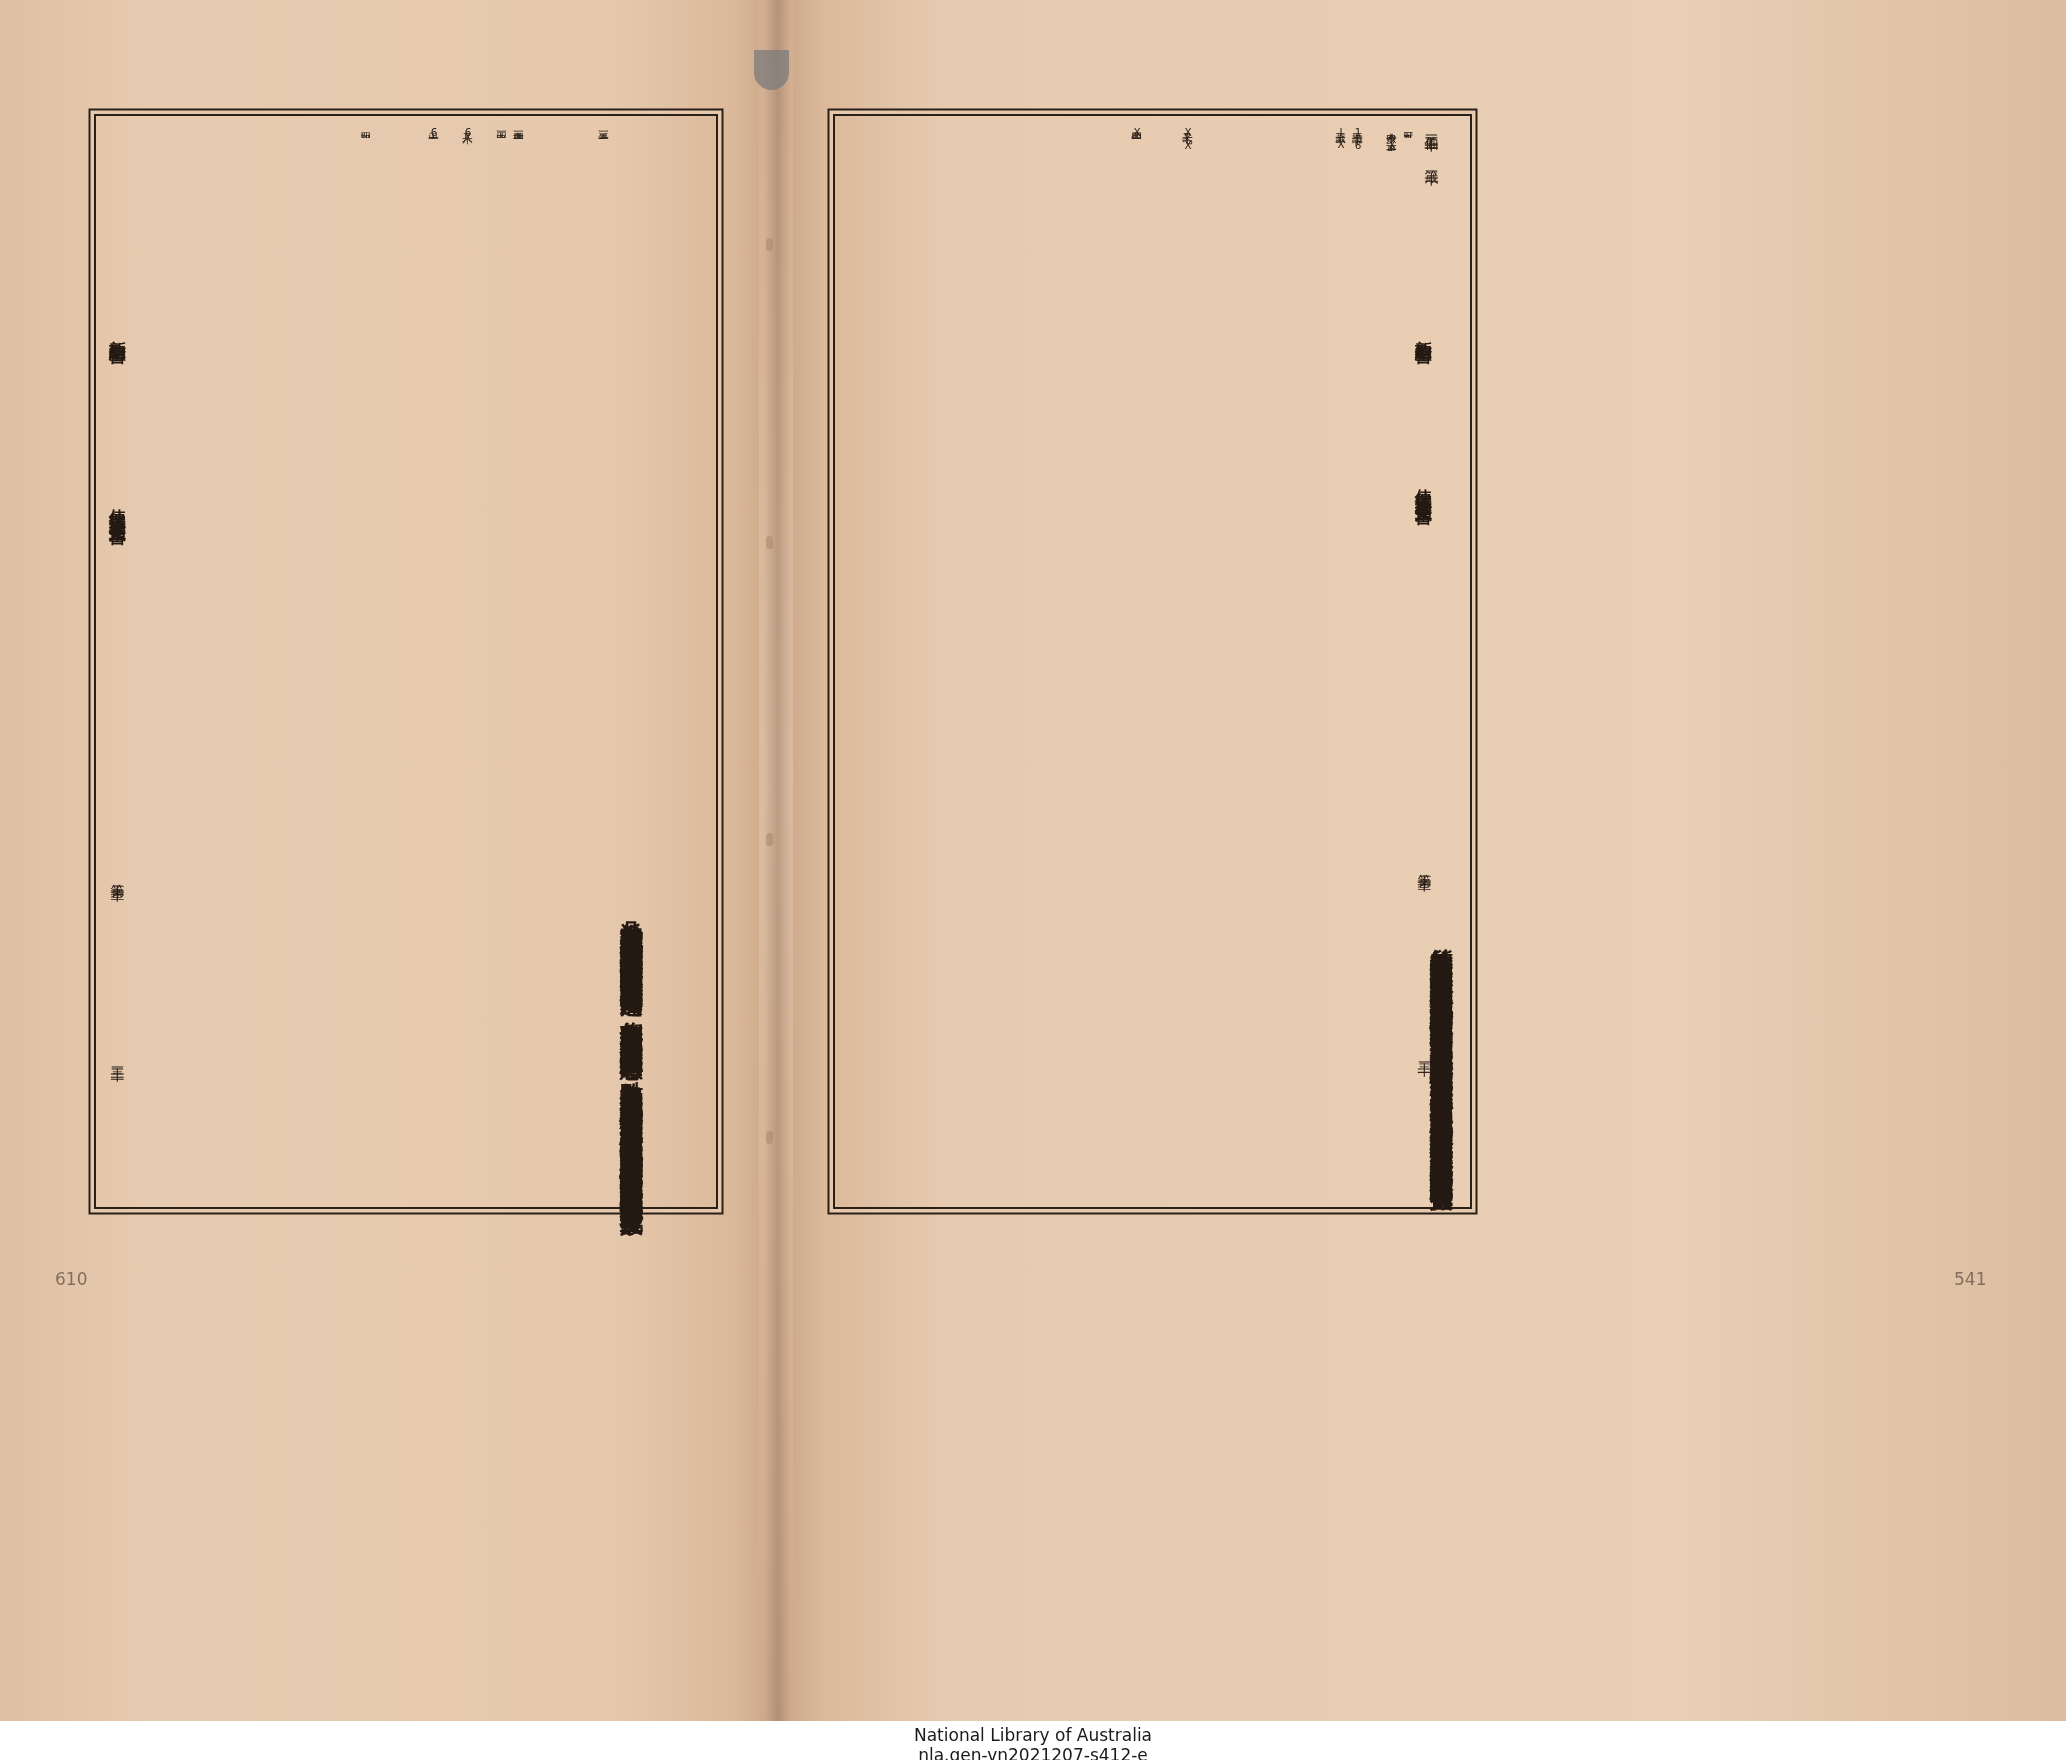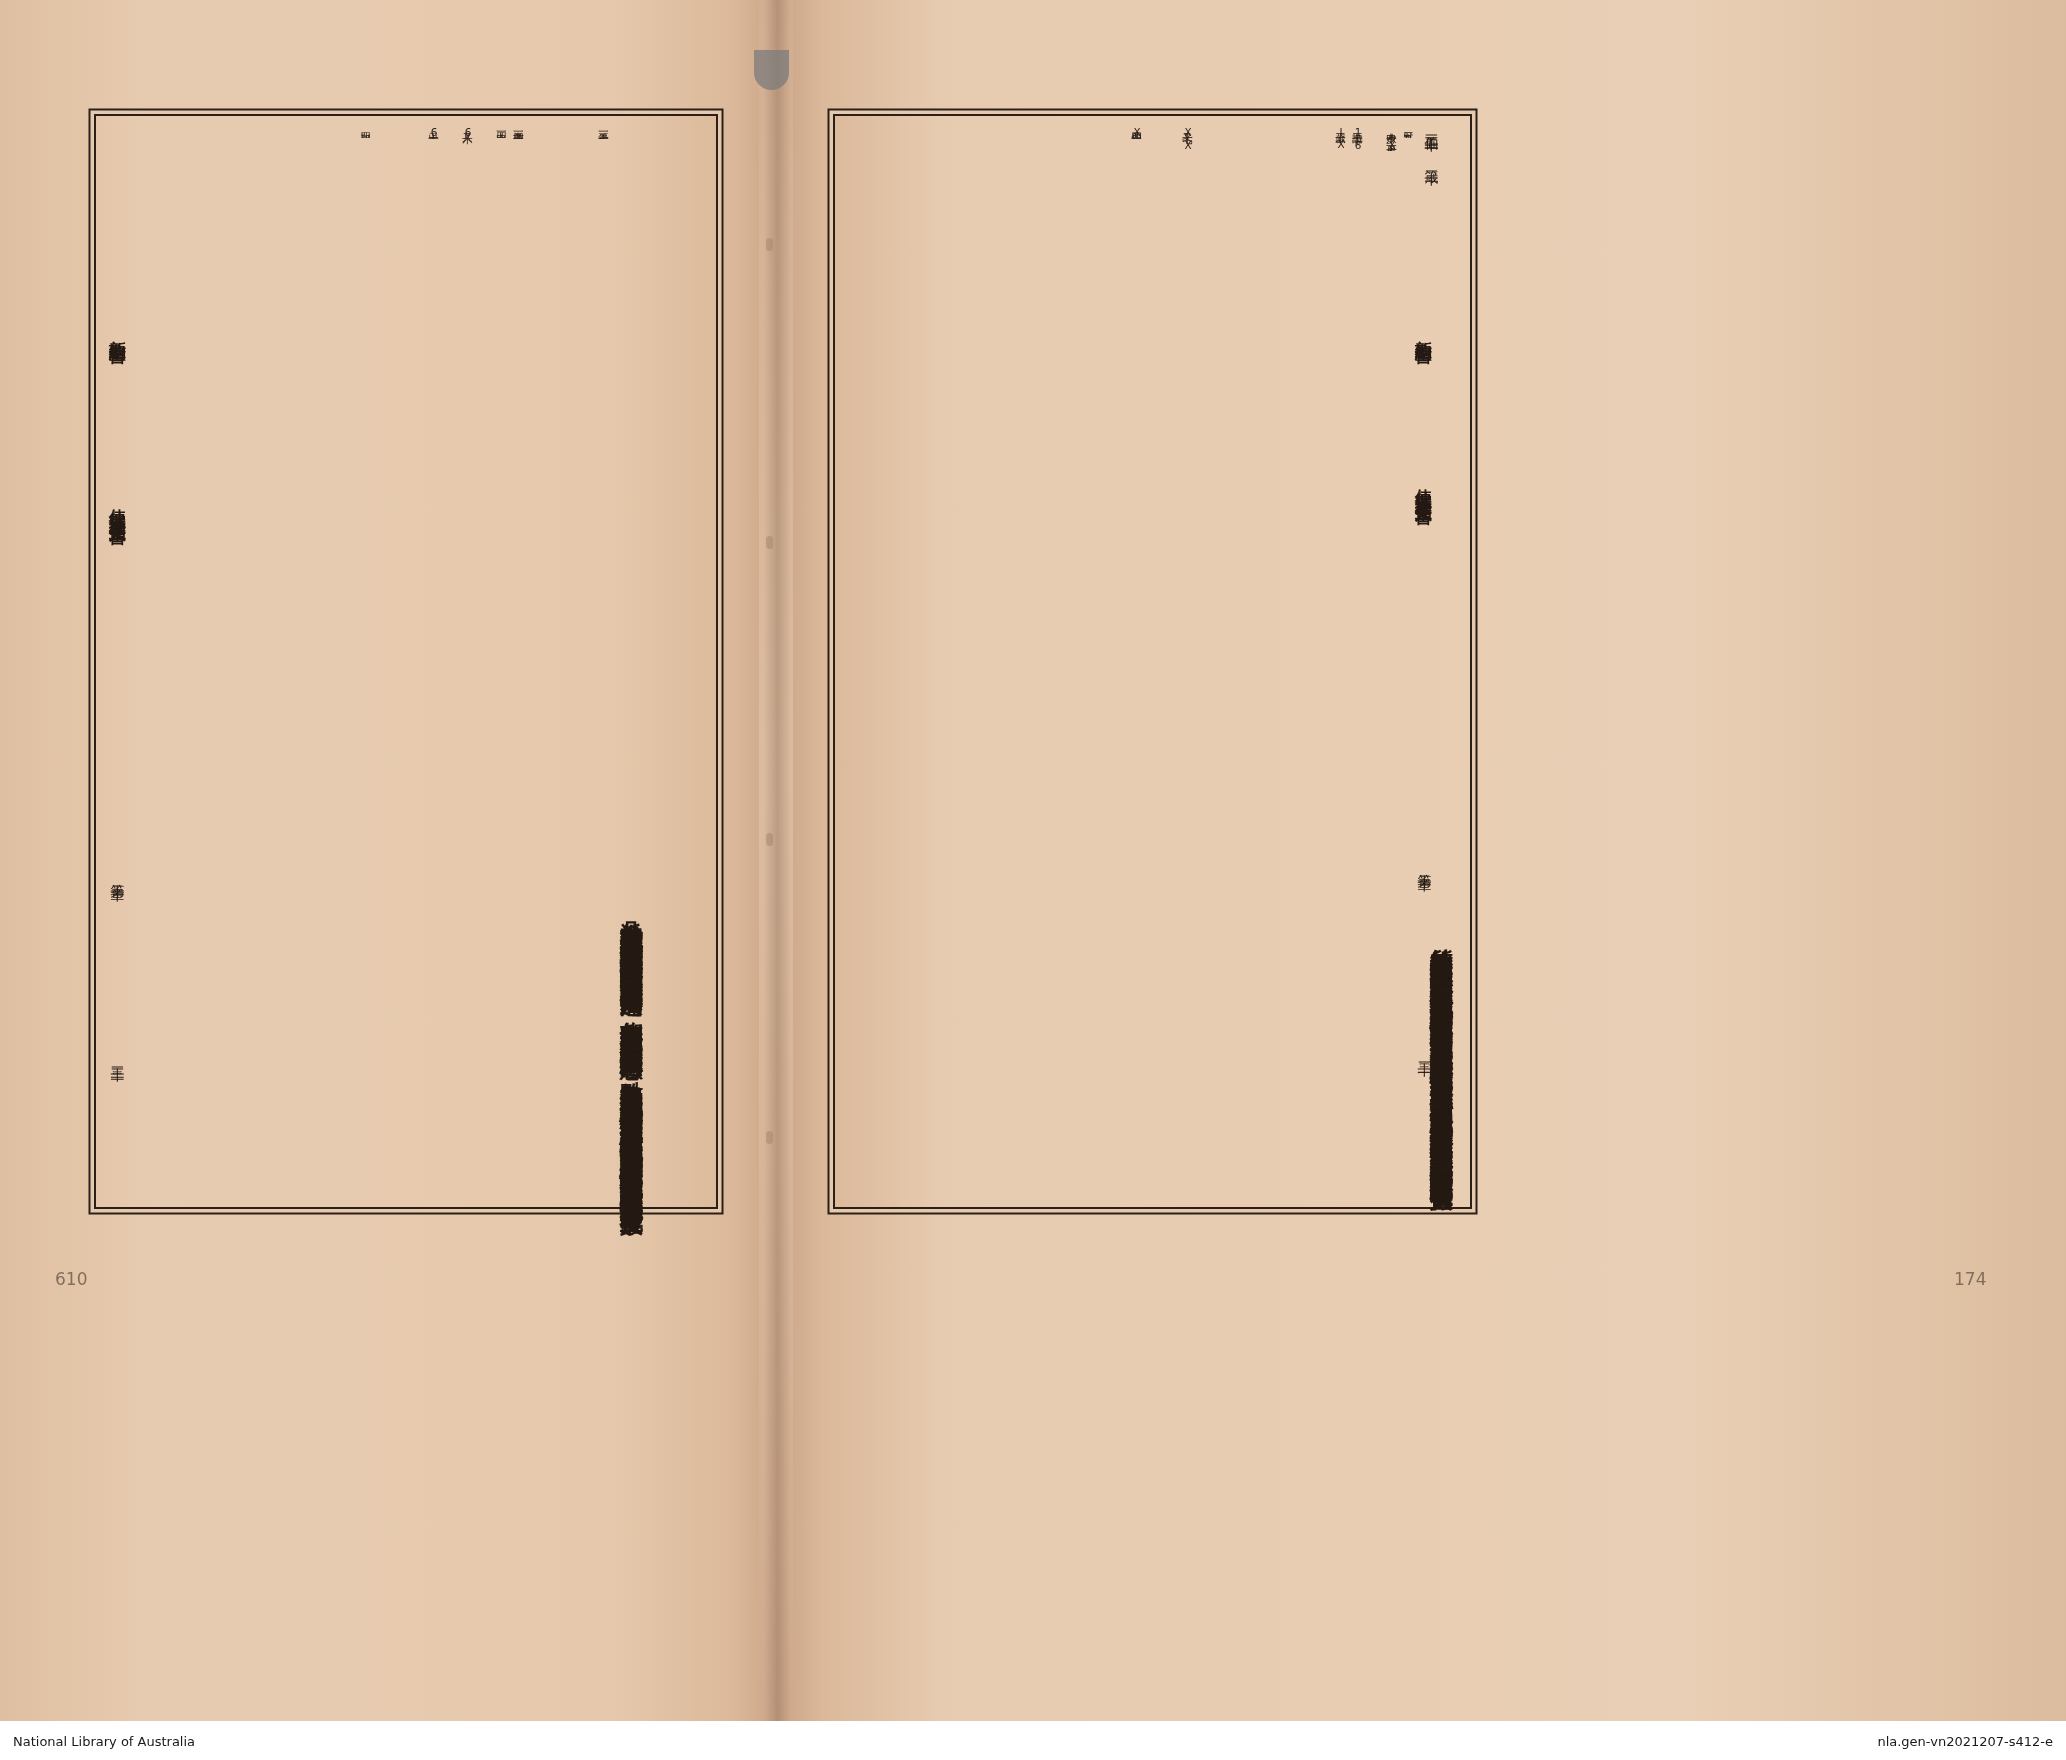--- a/index.html
+++ b/index.html
@@ -87,21 +87,21 @@
     position:absolute;color:#6a5a4a;font-size:17px;
     font-family:"DejaVu Sans","Liberation Sans",sans-serif;opacity:.8;
   }
 
   
   #footer{
     position:absolute;left:0;top:1721px;width:2066px;height:40px;
     background:#ffffff;display:flex;align-items:center;
     justify-content:space-between;
     font-family:"DejaVu Sans","Liberation Sans",sans-serif;
-    font-size:13px;color:#1a1a1a;padding:4px 13px;box-sizing:border-box;
+    font-size:17px;color:#1a1a1a;padding:4px 13px;box-sizing:border-box;flex-direction:column;
   }
 </style>
 </head>
 <body>
 
 <div id="scan">
 
   <div class="sheet" id="sheet-left"></div>
   <div class="sheet" id="sheet-right"></div>
   <div id="gutter"></div>
@@ -199,21 +199,21 @@
       <div class="col">這聲的都求不要再向他們說話因爲有命他們的話說</div>
       <div class="col">凡近山的雖是走獸也必用石頭擊死或用箭射死這個</div>
     </div>
 
   <div class="hdr" style="position:absolute;left:107px;top:327px;height:134px;">新約聖書</div>
   <div class="hdr" style="position:absolute;left:107px;top:496px;height:278px;">使徒保羅達希伯來人書</div>
   <div class="hdr sm" style="position:absolute;left:109px;top:873px;height:129px;">第十二章</div>
   <div class="hdr sm" style="position:absolute;left:109px;top:1056px;height:99px;">三十三</div>
 
   <div class="pencil" style="left:55px;top:1269px;">610</div>
-  <div class="pencil" style="left:1954px;top:1269px;">174</div>
+  <div class="pencil" style="left:1954px;top:1269px;">541</div>
 
 </div>
 
 <div id="footer">
   <span>National Library of Australia</span>
   <span>nla.gen-vn2021207-s412-e</span>
 </div>
 
 
 </body></html>

